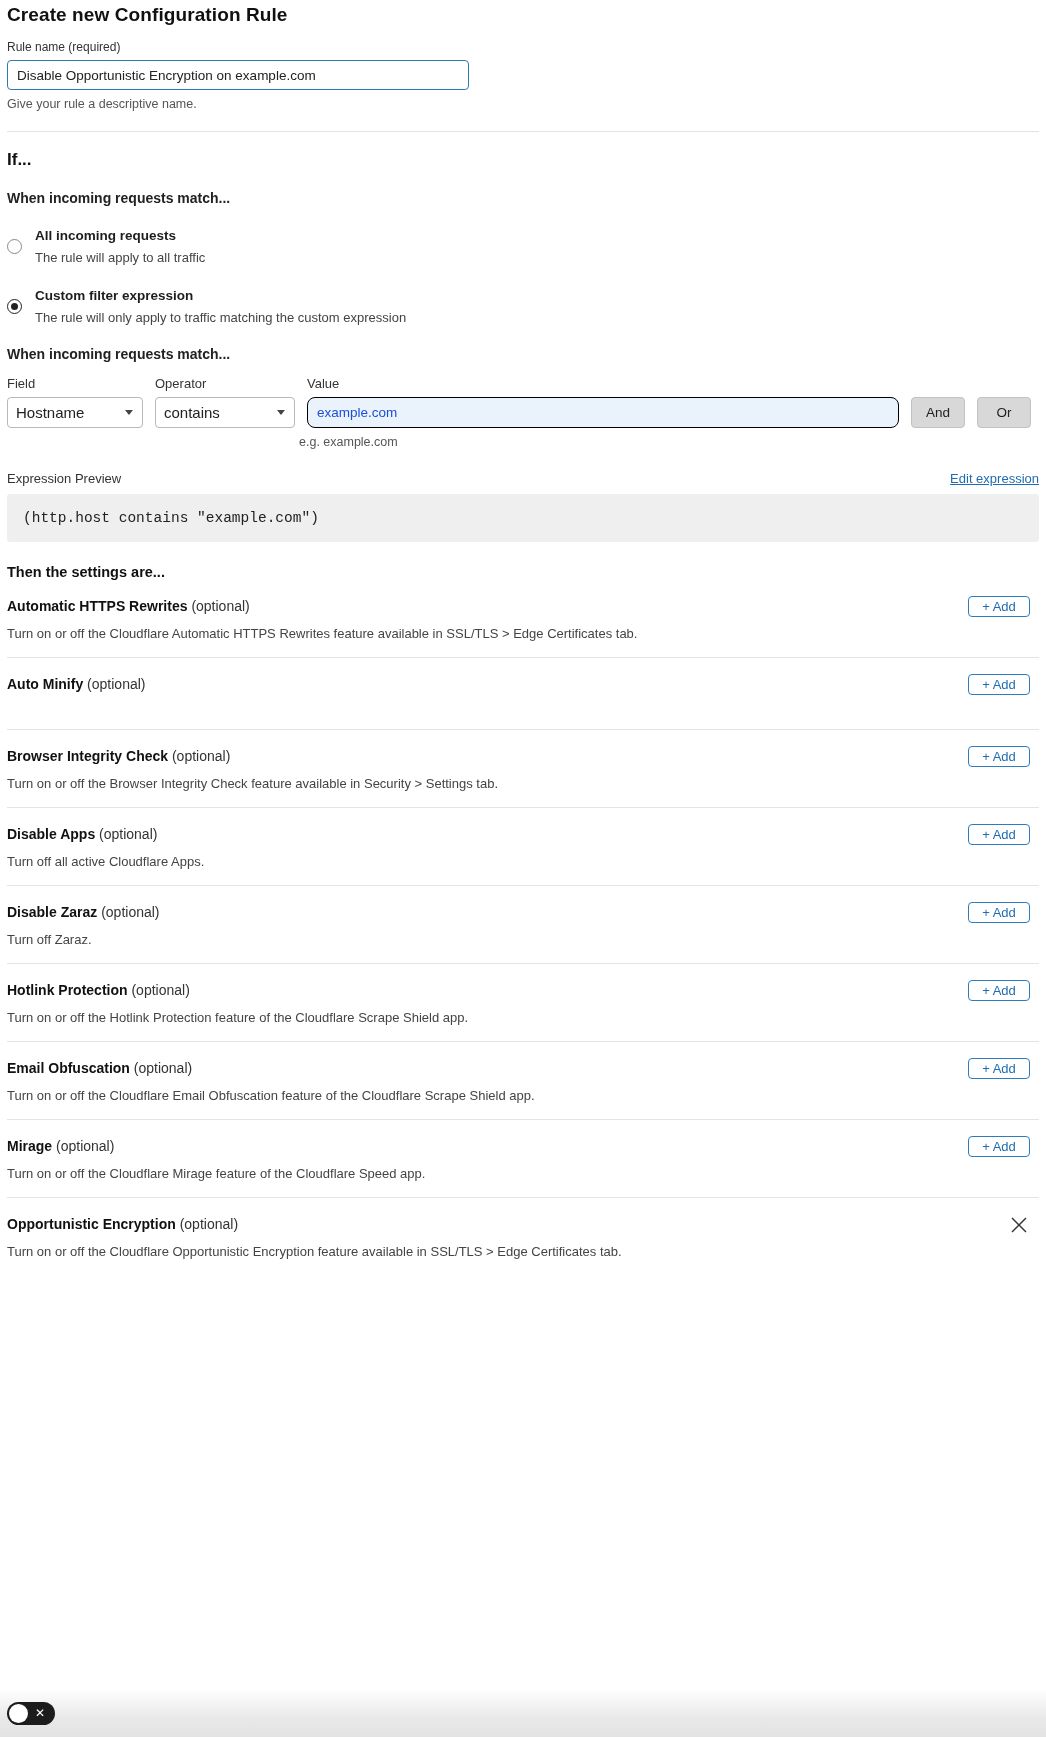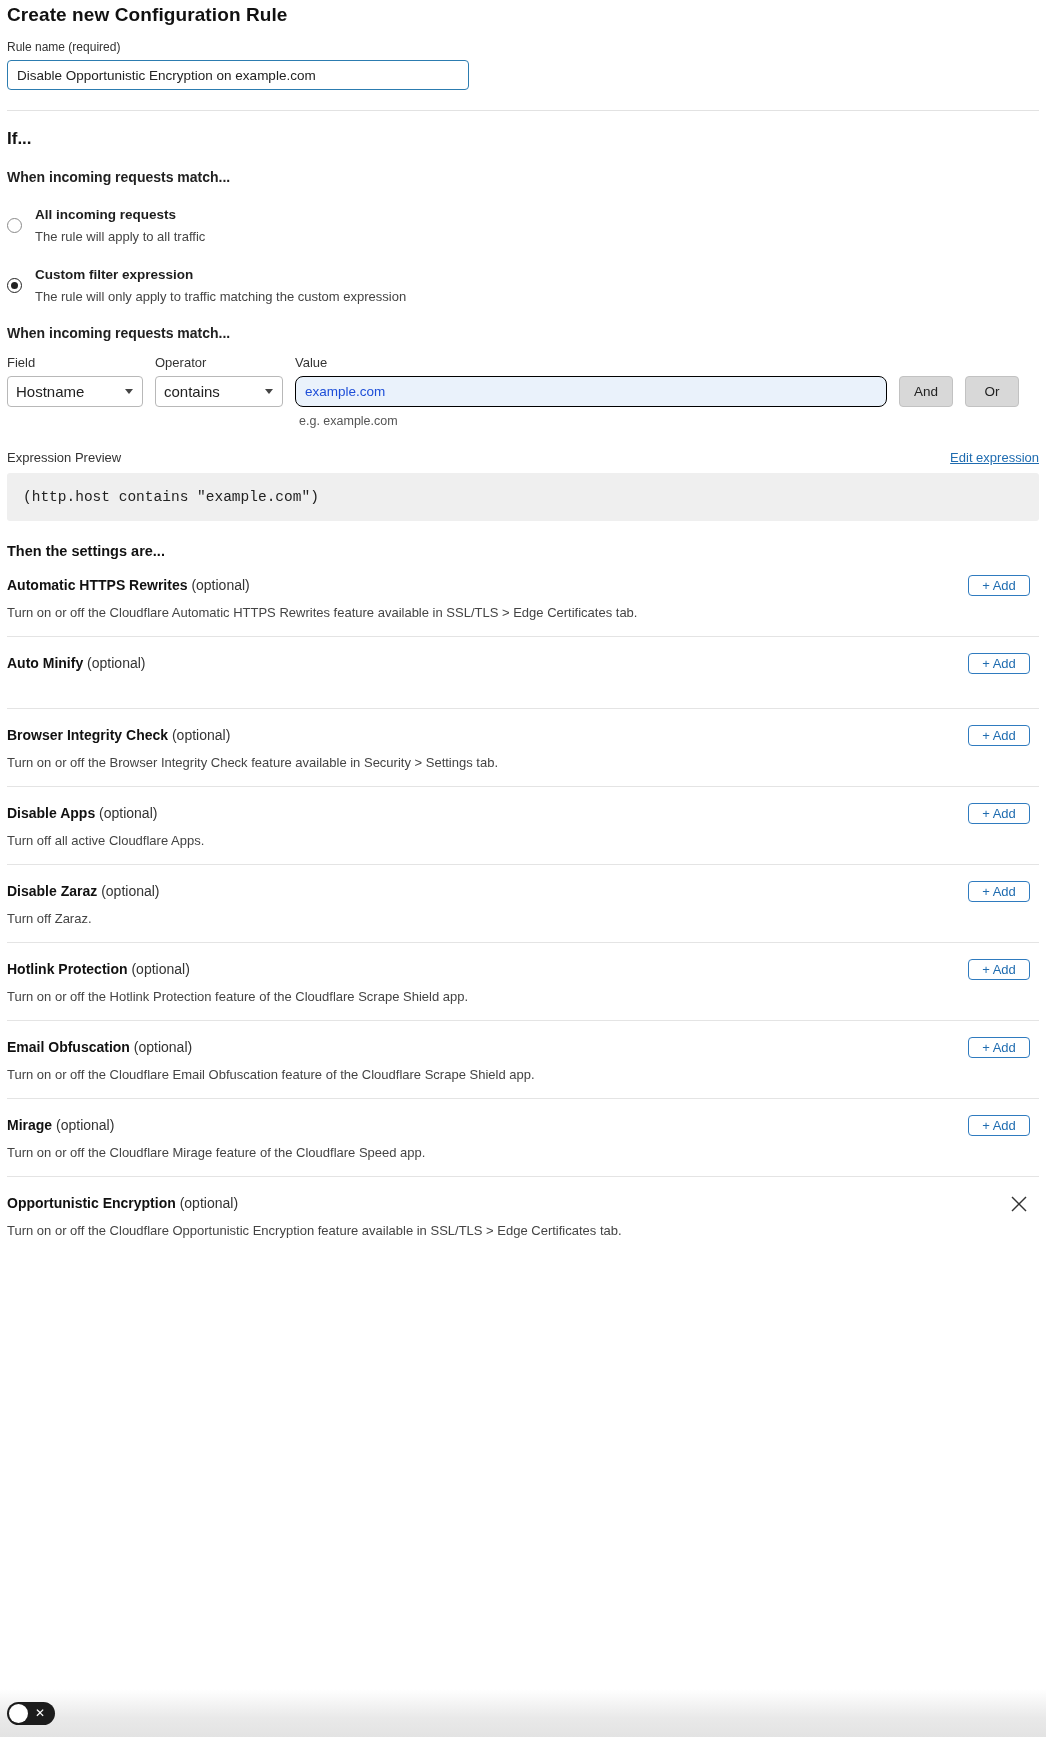--- a/index.html
+++ b/index.html
@@ -117,21 +117,21 @@
   .select-wrap::after {
     content: "";
     position: absolute;
     right: 10px; top: 13px;
     border-left: 4.5px solid transparent;
     border-right: 4.5px solid transparent;
     border-top: 5px solid #444;
     pointer-events: none;
   }
   .sel-field { width: 136px; }
-  .sel-op { width: 128px; }
+  .sel-op { width: 140px; }
 
   .value-input {
     width: 592px;
     height: 31px;
     border: 1px solid #000000;
     border-radius: 8px;
     background: #eaf2fb;
     padding: 0 9px;
     font-size: 13.5px;
     color: #1d4ed8;
@@ -265,20 +265,21 @@
 </style>
 </head>
 <body>
 
 <div class="page">
 
   <div class="page-title">Create new Configuration Rule</div>
 
   <div class="field-label">Rule name (required)</div>
   <input class="text-input" type="text" value="Disable Opportunistic Encryption on example.com" style="">
+  <div class="helper-text">Give your rule a descriptive name.</div>
 
   <hr class="divider">
 
   <div class="section-heading">If...</div>
   <div class="sub-heading">When incoming requests match...</div>
 
   <div class="radio-row">
     <span class="radio"></span>
     <span class="radio-texts">
       <span class="radio-title">All incoming requests</span>

